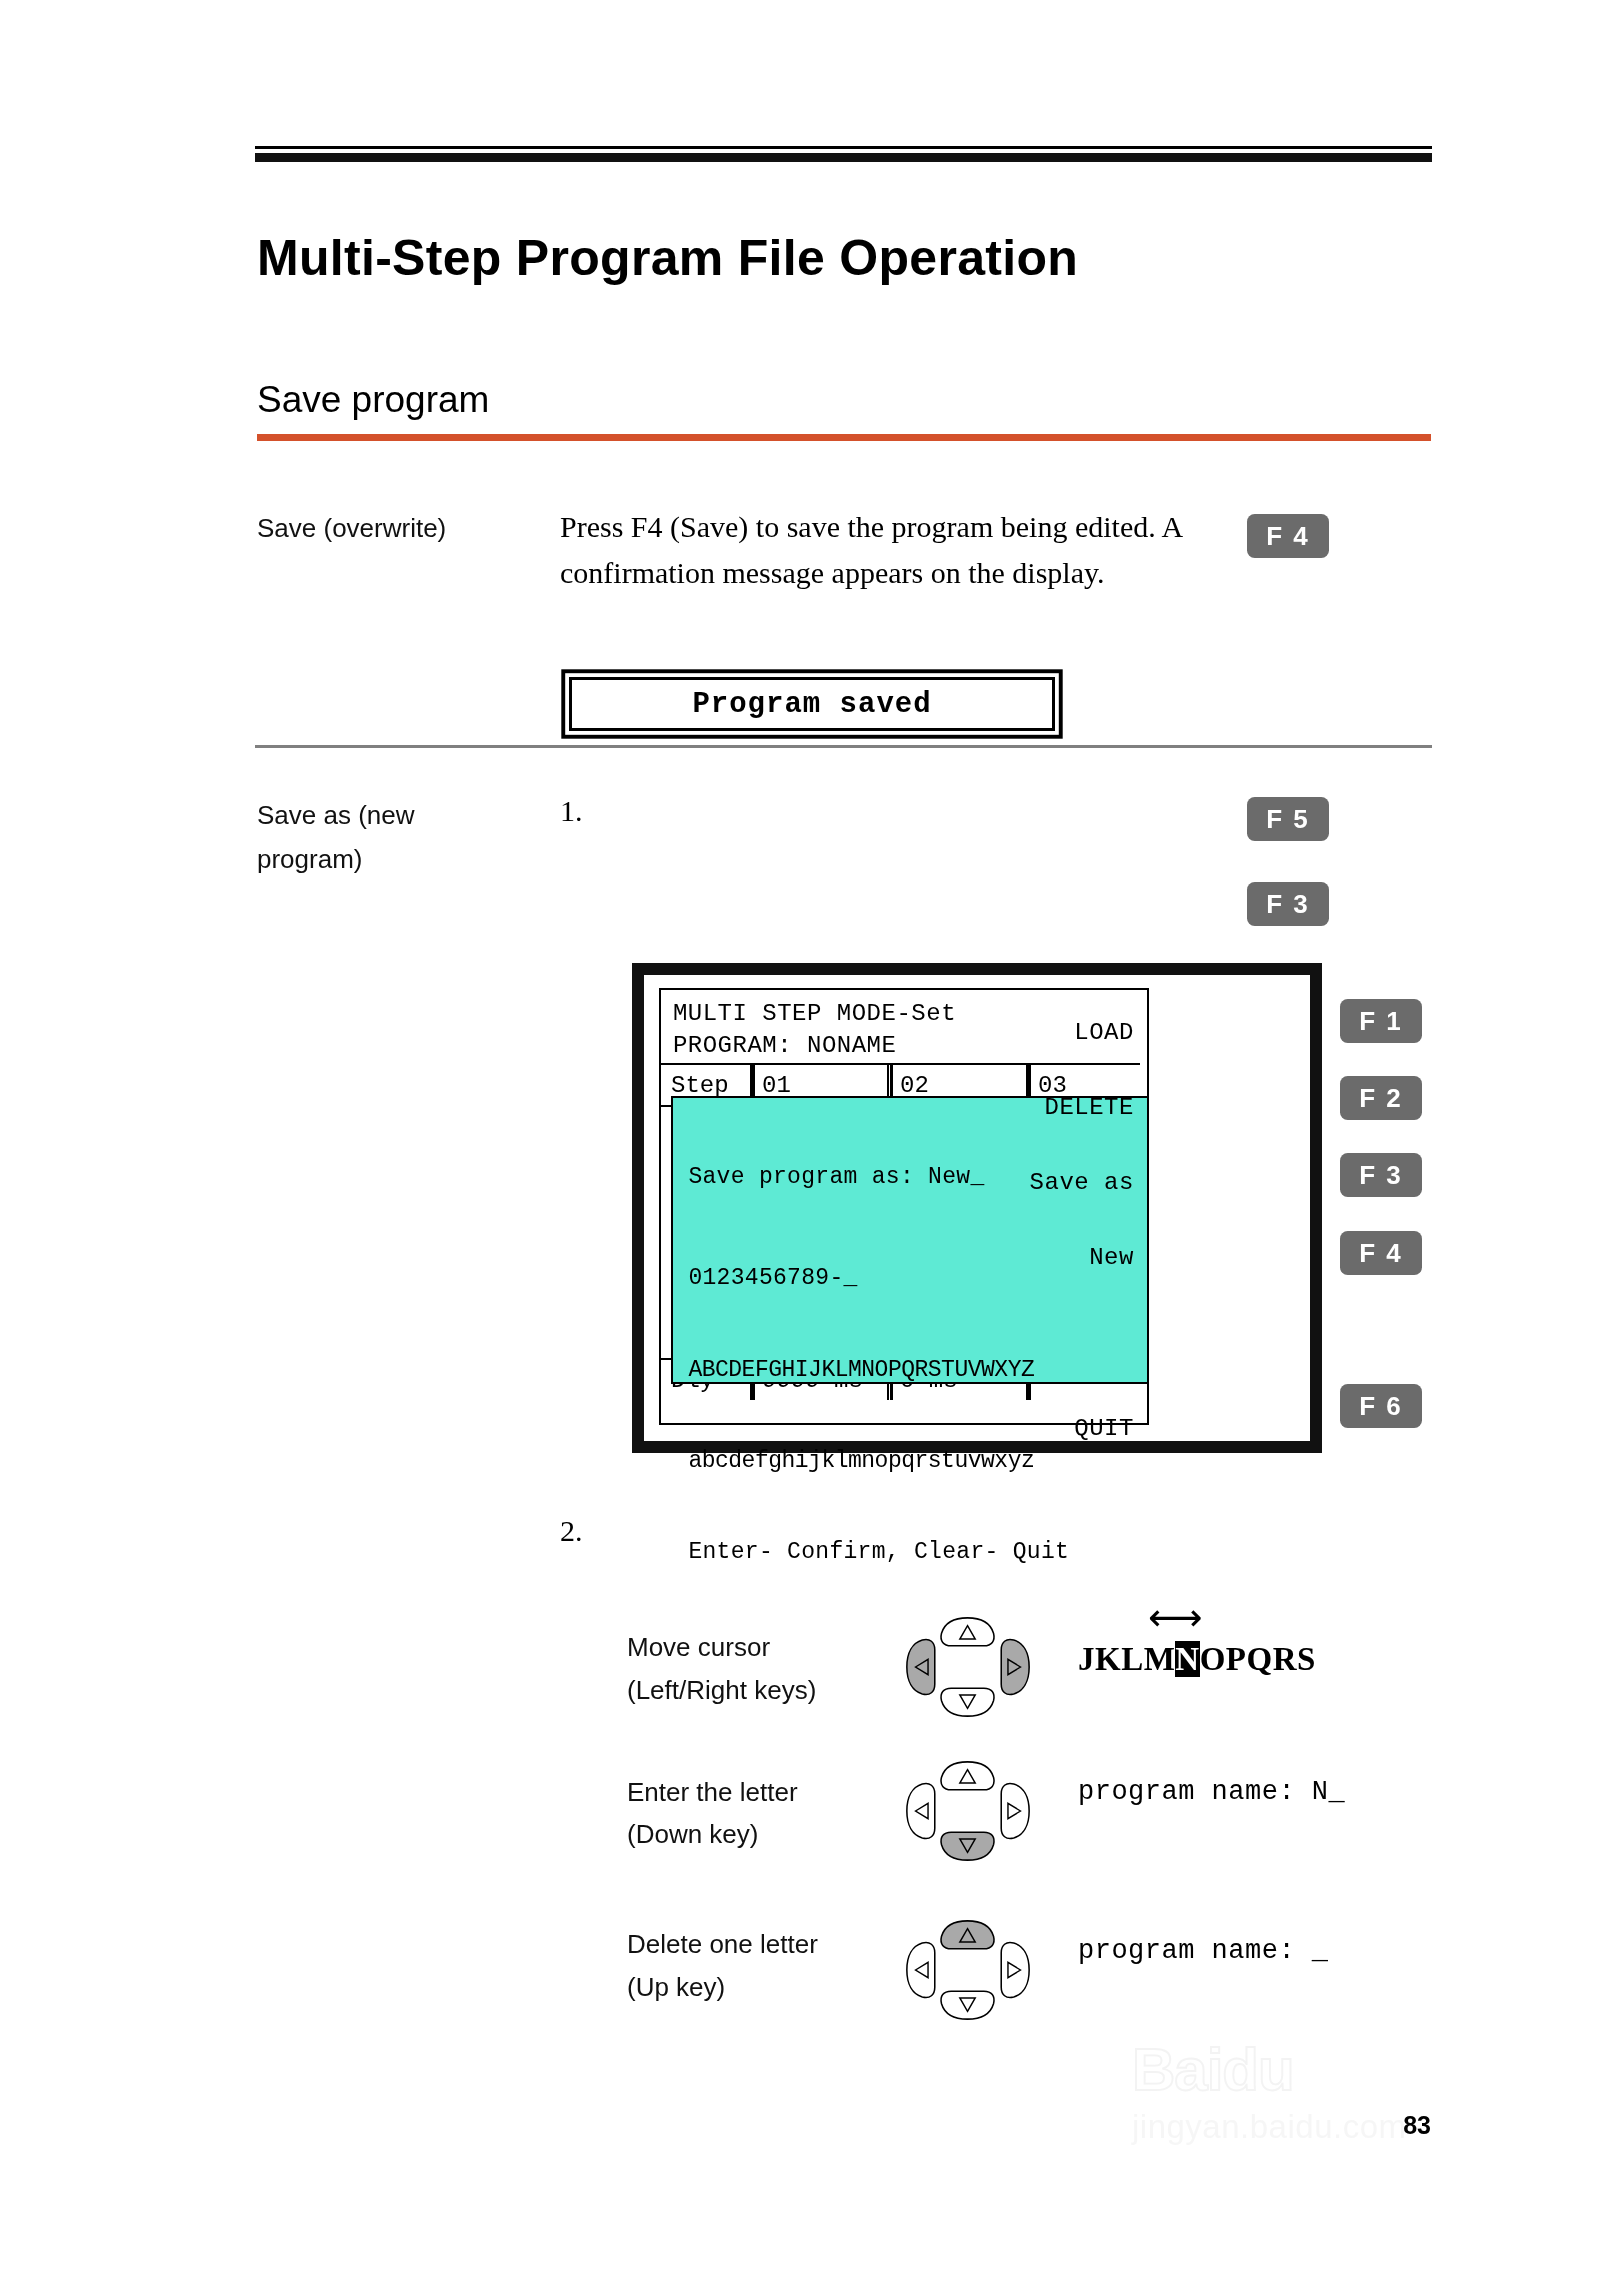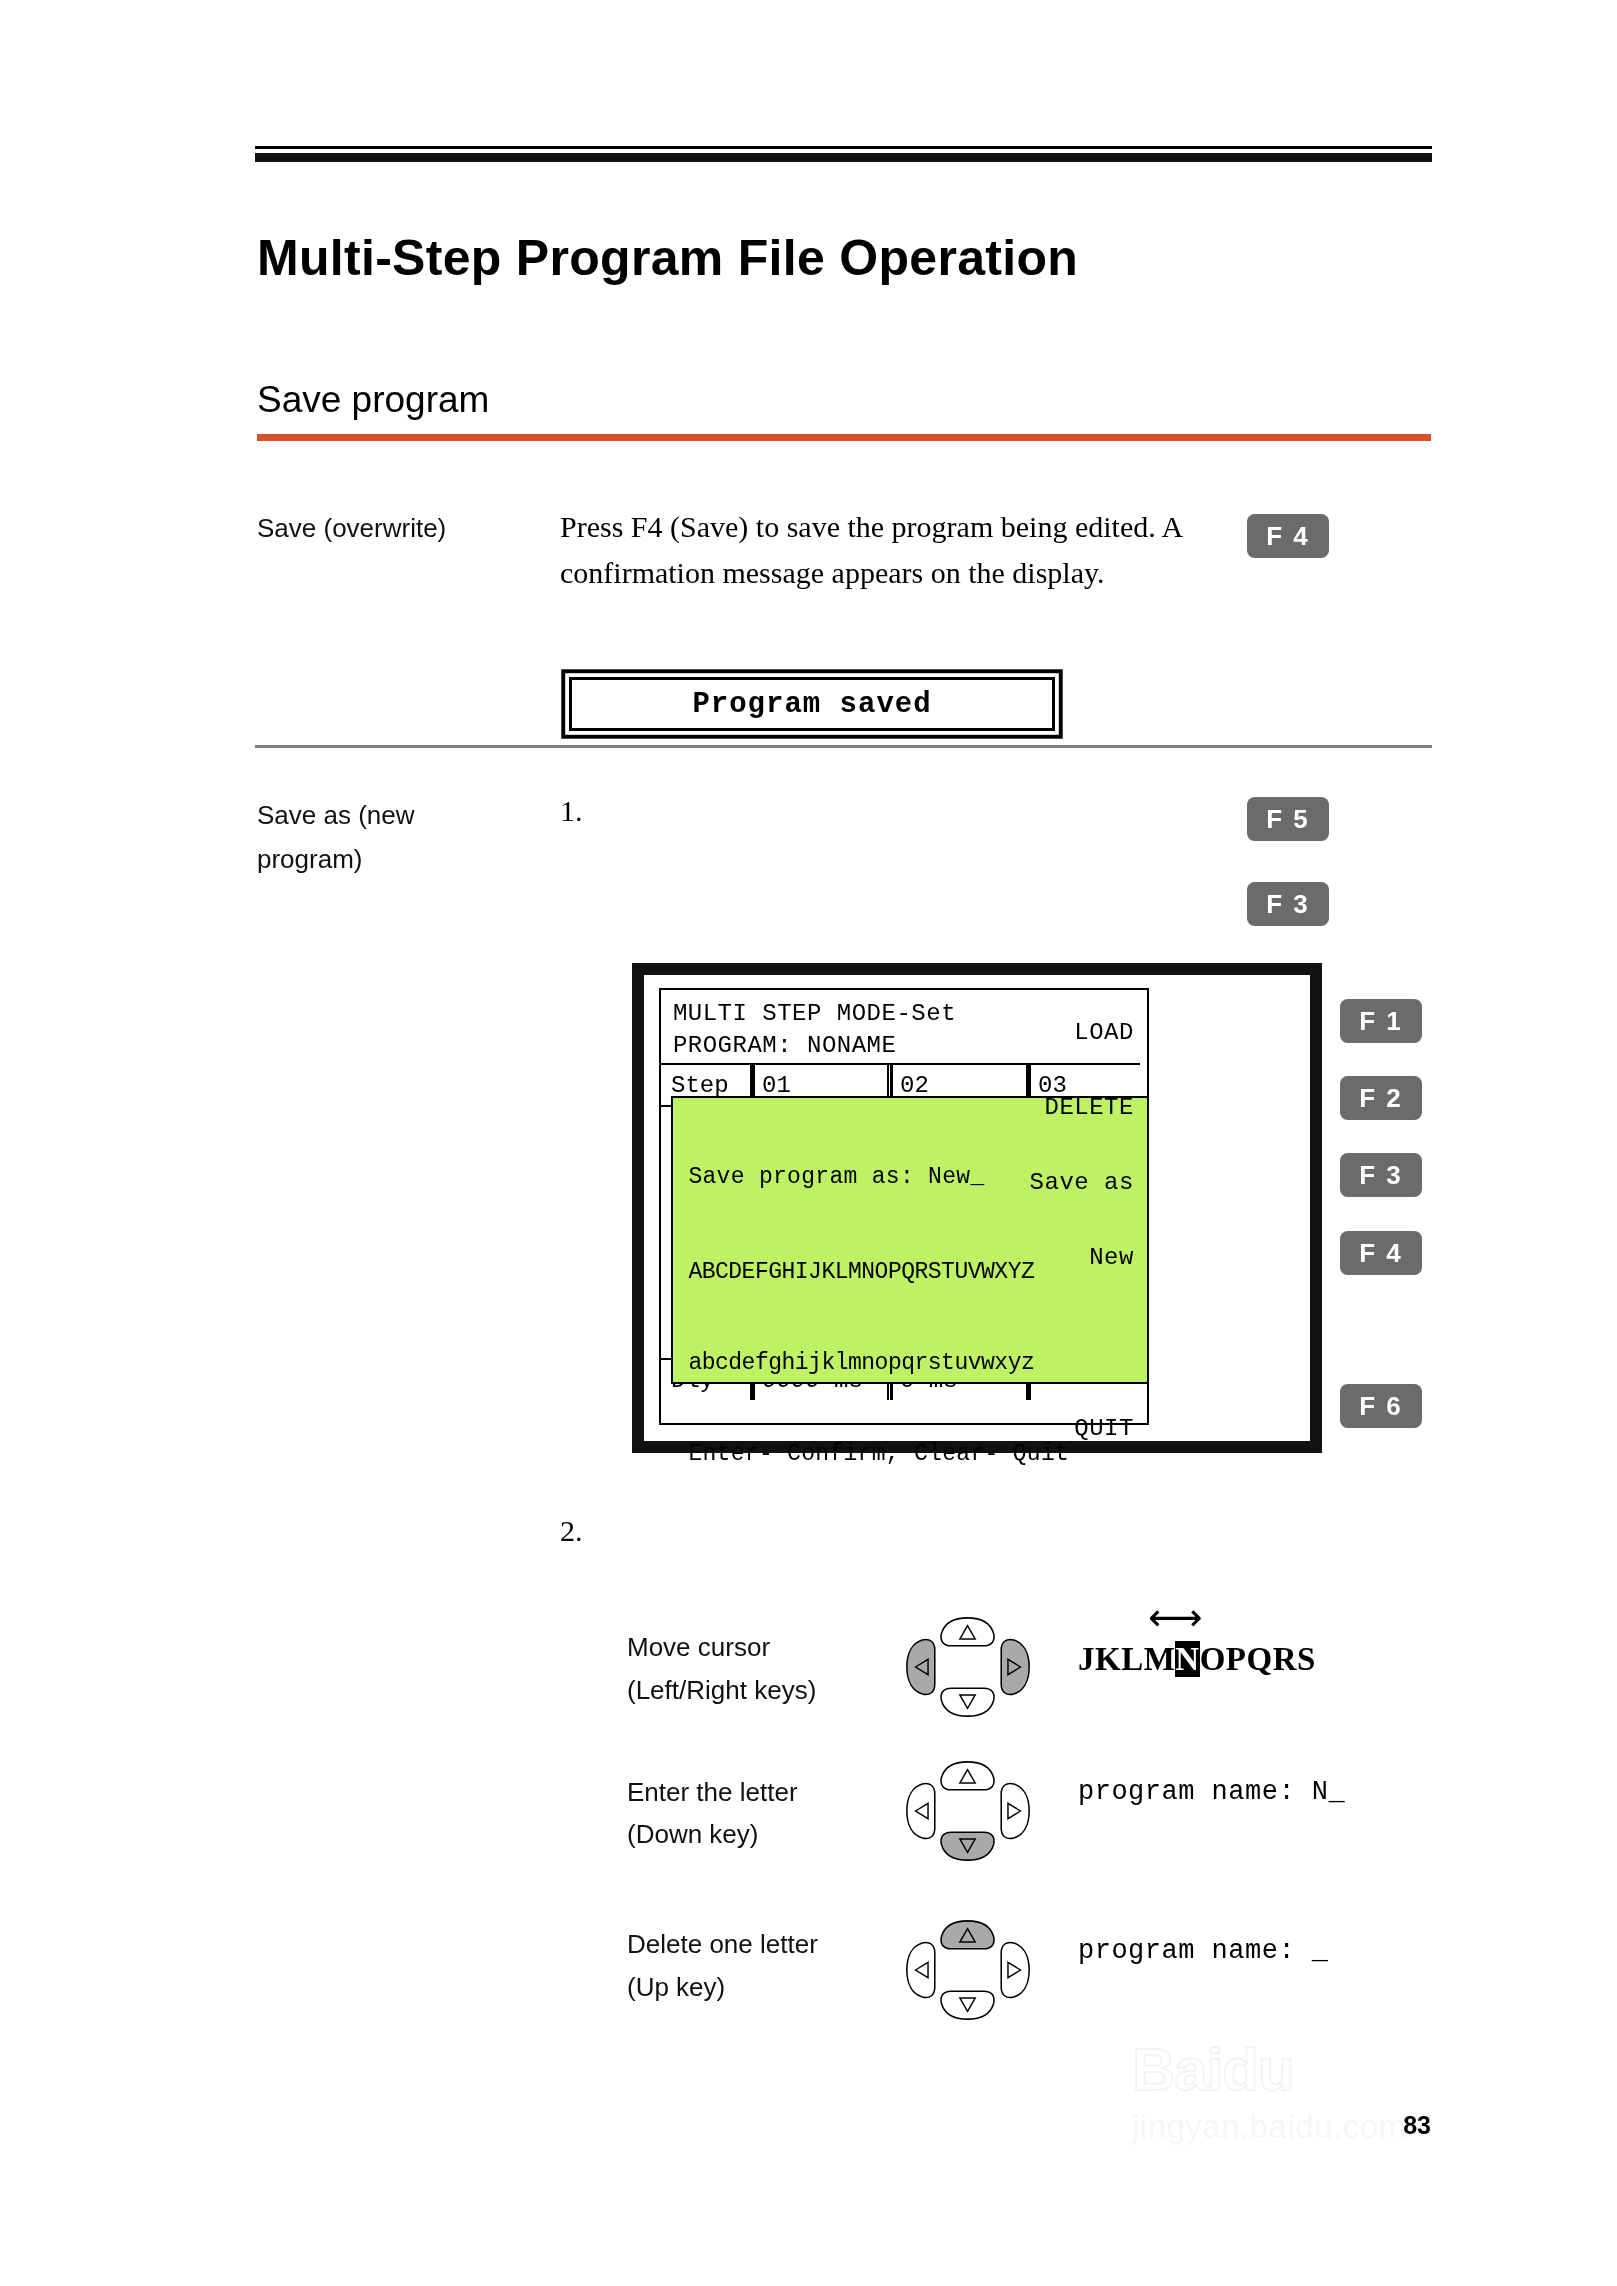--- a/index.html
+++ b/index.html
@@ -88,21 +88,21 @@
   .lcd-tablerow .c{position:absolute;top:0;height:100%;box-sizing:border-box;border-right:2.9px solid #000;}
   .lcd-tablerow .c span{display:block;padding-left:9.6px;}
   .row-top{top:75px;border-bottom:2.9px solid #000;}
   .row-bot{top:368px;border-top:2.9px solid #000;}
   
   .lcd-vline{position:absolute;width:2.9px;background:#000;top:75px;height:335px;}
 
   
   .lcd-dialog{
     position:absolute;left:9.6px;top:106px;width:478px;height:288px;
-    border:2.9px solid #000;background:#bef264;box-sizing:border-box;
+    border:2.9px solid #000;background:#5eead4;box-sizing:border-box;
     padding:7.7px 0 0 15.4px;
     font-family:"Liberation Mono",monospace;font-size:23px;
     letter-spacing:0.3px;white-space:pre;
   }
   .lcd-dialog .l{height:39px;line-height:39px;}
   .lcd-dialog .l.tight{letter-spacing:-0.5px;}
   .lcd-dialog .arrows{font-size:19px;color:#333;}
 
   .lcd-softkeys{
     position:absolute;right:7.7px;top:13.4px;width:161px;height:442px;
@@ -197,20 +197,21 @@
 
       <div class="lcd-tablerow row-bot">
         <div class="c" style="left:0;width:91px;"><span>Dly</span></div>
         <div class="c" style="left:91px;width:137px;"><span>9999 ms</span></div>
         <div class="c" style="left:229px;width:138px;"><span>0 ms</span></div>
         <div class="c" style="left:367px;width:117px;border-right:none;"><span></span></div>
       </div>
 
       <div class="lcd-dialog">
         <div class="l">Save program as: New_</div>
+        <div class="l" style="height:33px;line-height:33px;margin-top:13.4px;">0123456789-_</div>
         <div class="l tight" style="margin-top:3.8px;">ABCDEFGHIJKLMNOPQRSTUVWXYZ</div>
         <div class="l tight">abcdefghijklmnopqrstuvwxyz</div>
         <div class="l">Enter- Confirm, Clear- Quit</div>
       </div>
 
       <div class="lcd-softkeys">
         <div style="top:15.4px;">LOAD</div>
         <div style="top:90px;">DELETE</div>
         <div style="top:165px;">Save as</div>
         <div style="top:240px;">New</div>

